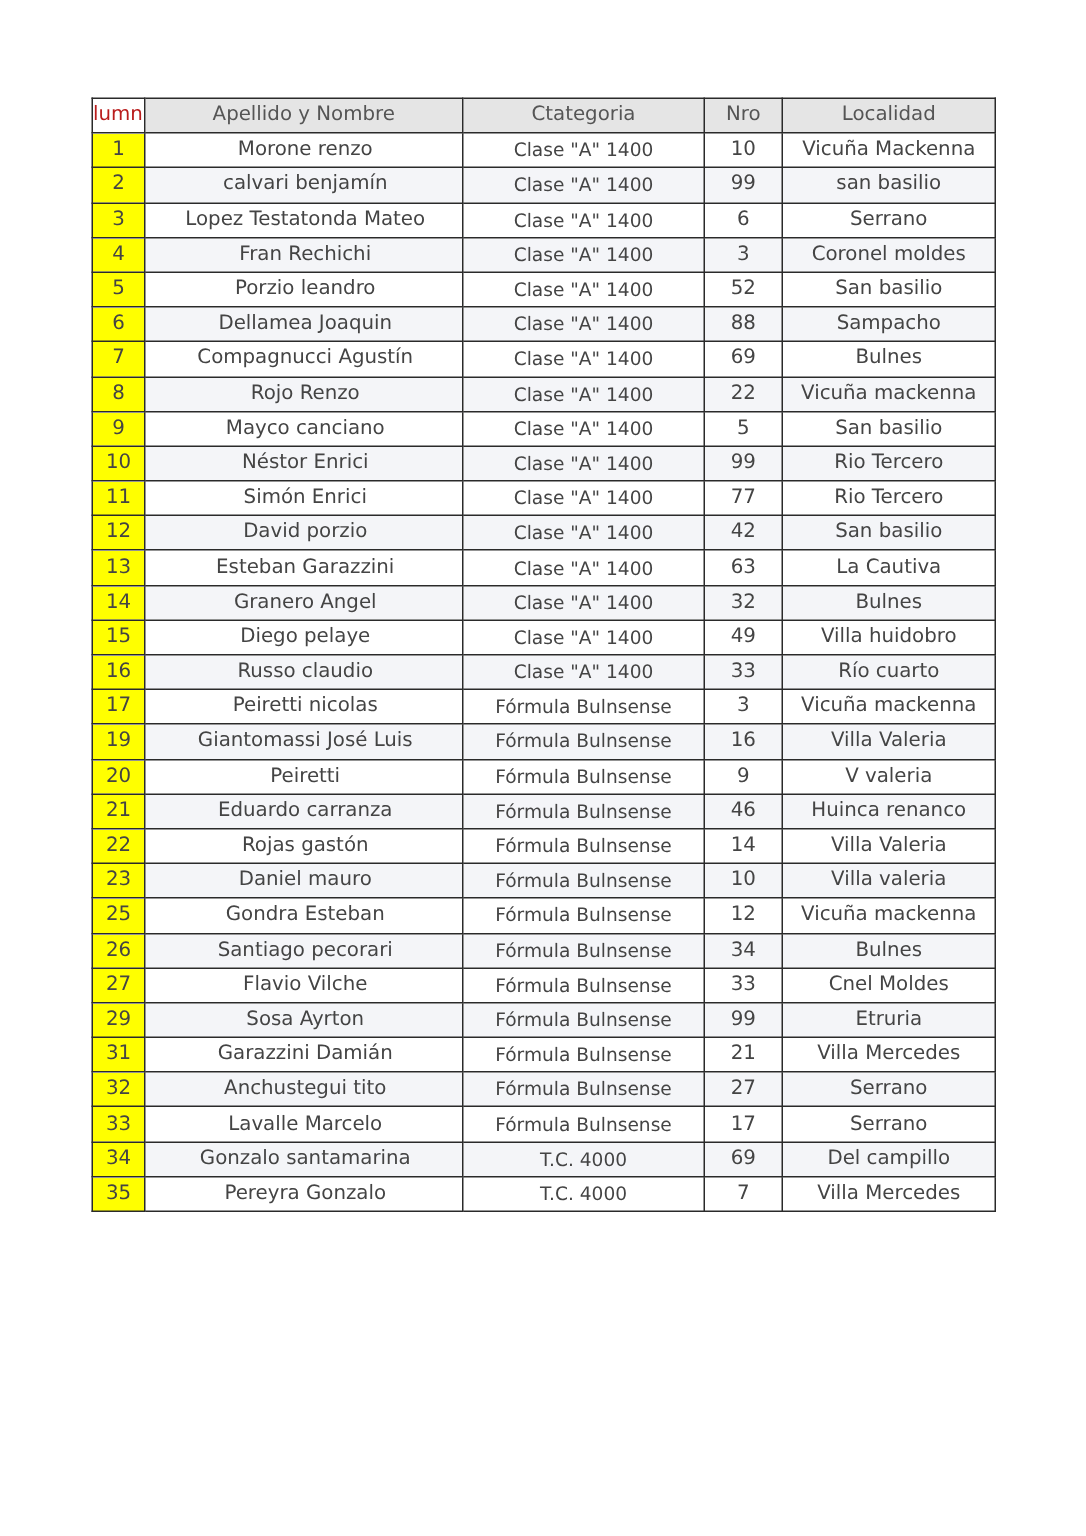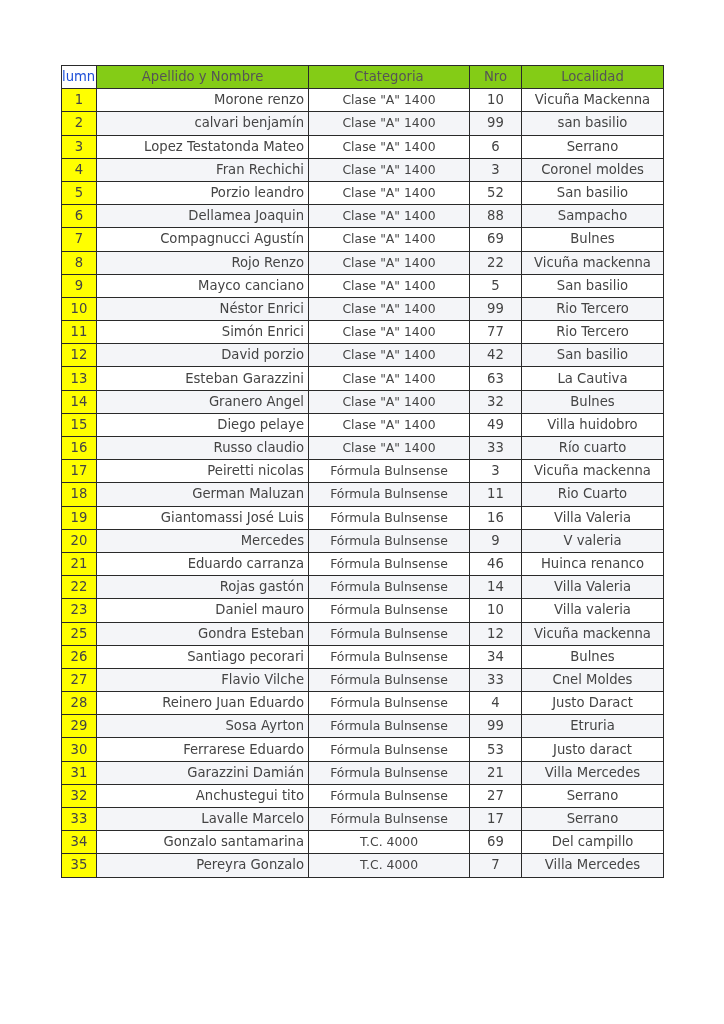--- a/index.html
+++ b/index.html
@@ -19,26 +19,26 @@
   table.roster col.c-cat { width: 161px; }
   table.roster col.c-nro { width: 52px; }
   table.roster col.c-loc { width: 142px; }
   table.roster th, table.roster td {
     border: 1px solid #2a2a2a;
     height: 23.2px; padding: 0 4px; box-sizing: border-box;
     white-space: nowrap; overflow: hidden;
     font-weight: normal; line-height: 22px;
   }
   table.roster th {
-    background: #84cc16; color: #555;
+    background: #e5e5e5; color: #555;
     text-align: center; font-size: 13.2px;
   }
-  table.roster th.h-num { background: #ffffff; text-align: left; padding-left: 0; color: #1d4ed8; }
+  table.roster th.h-num { background: #ffffff; text-align: left; padding-left: 0; color: #b91c1c; }
   table.roster td.num { background: #ffff00; text-align: center; color: #444; padding: 0; }
-  table.roster td.name { text-align: right; padding-left: 6px; }
+  table.roster td.name { text-align: center; padding-left: 6px; }
   table.roster td.cat, table.roster td.nro, table.roster td.loc { text-align: center; padding: 0 2px; }
   table.roster tbody tr:nth-child(even) td:not(.num) { background: #f4f5f8; }
   table.roster tbody tr:nth-child(odd) td:not(.num) { background: #ffffff; }
   table.roster td.cat { font-size: 12.4px; }
 </style>
 </head>
 <body>
 
 <table class="roster">
   <colgroup>
@@ -171,36 +171,29 @@
         <td class="loc">Río cuarto</td>
       </tr>
       <tr>
         <td class="num">17</td>
         <td class="name">Peiretti nicolas</td>
         <td class="cat">Fórmula Bulnsense</td>
         <td class="nro">3</td>
         <td class="loc">Vicuña mackenna</td>
       </tr>
       <tr>
-        <td class="num">18</td>
-        <td class="name">German Maluzan</td>
-        <td class="cat">Fórmula Bulnsense</td>
-        <td class="nro">11</td>
-        <td class="loc">Rio Cuarto</td>
-      </tr>
-      <tr>
         <td class="num">19</td>
         <td class="name">Giantomassi José Luis</td>
         <td class="cat">Fórmula Bulnsense</td>
         <td class="nro">16</td>
         <td class="loc">Villa Valeria</td>
       </tr>
       <tr>
         <td class="num">20</td>
-        <td class="name">Mercedes</td>
+        <td class="name">Peiretti</td>
         <td class="cat">Fórmula Bulnsense</td>
         <td class="nro">9</td>
         <td class="loc">V valeria</td>
       </tr>
       <tr>
         <td class="num">21</td>
         <td class="name">Eduardo carranza</td>
         <td class="cat">Fórmula Bulnsense</td>
         <td class="nro">46</td>
         <td class="loc">Huinca renanco</td>
@@ -234,39 +227,25 @@
         <td class="loc">Bulnes</td>
       </tr>
       <tr>
         <td class="num">27</td>
         <td class="name">Flavio Vilche</td>
         <td class="cat">Fórmula Bulnsense</td>
         <td class="nro">33</td>
         <td class="loc">Cnel Moldes</td>
       </tr>
       <tr>
-        <td class="num">28</td>
-        <td class="name">Reinero Juan Eduardo</td>
-        <td class="cat">Fórmula Bulnsense</td>
-        <td class="nro">4</td>
-        <td class="loc">Justo Daract</td>
-      </tr>
-      <tr>
         <td class="num">29</td>
         <td class="name">Sosa Ayrton</td>
         <td class="cat">Fórmula Bulnsense</td>
         <td class="nro">99</td>
         <td class="loc">Etruria</td>
-      </tr>
-      <tr>
-        <td class="num">30</td>
-        <td class="name">Ferrarese Eduardo</td>
-        <td class="cat">Fórmula Bulnsense</td>
-        <td class="nro">53</td>
-        <td class="loc">Justo daract</td>
       </tr>
       <tr>
         <td class="num">31</td>
         <td class="name">Garazzini Damián</td>
         <td class="cat">Fórmula Bulnsense</td>
         <td class="nro">21</td>
         <td class="loc">Villa Mercedes</td>
       </tr>
       <tr>
         <td class="num">32</td>

